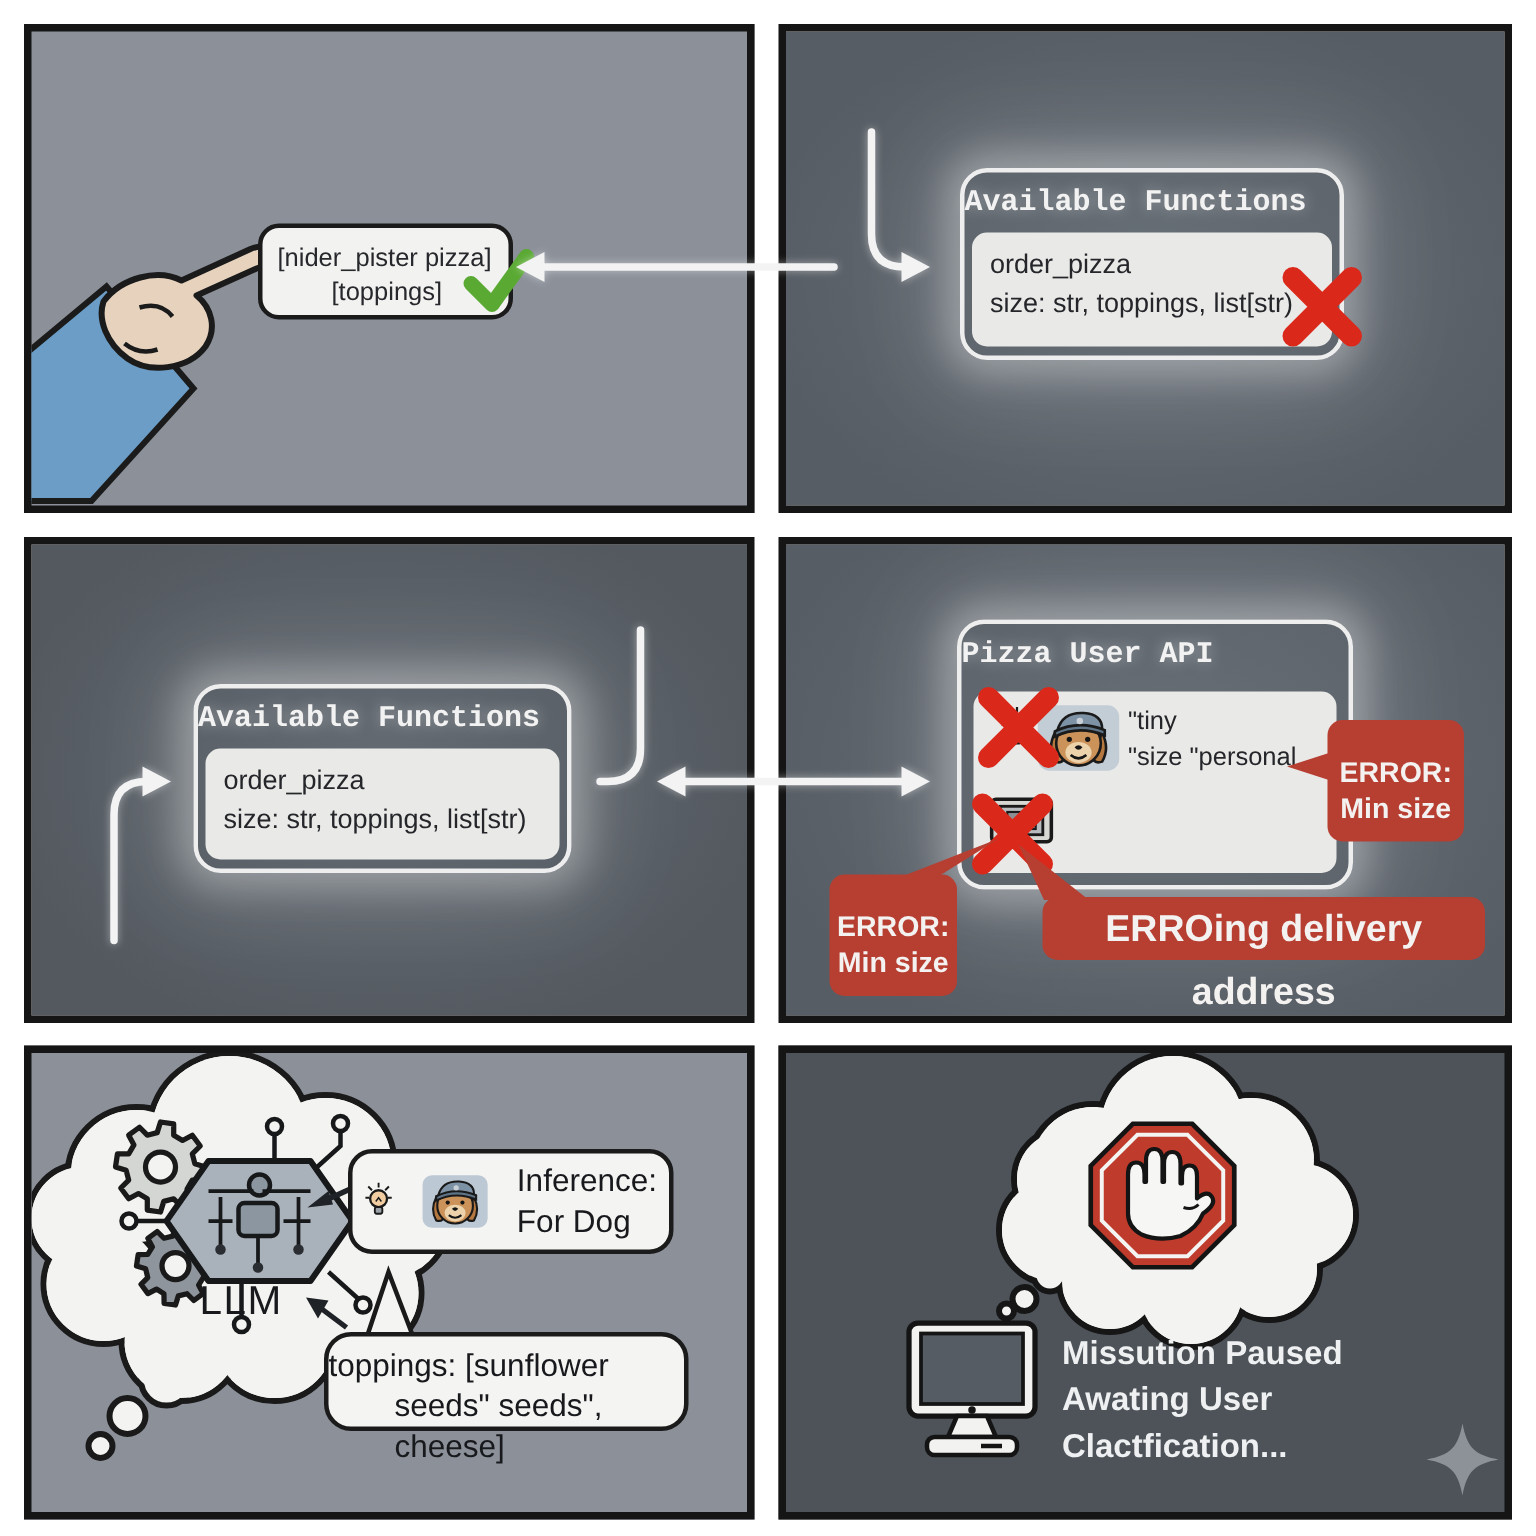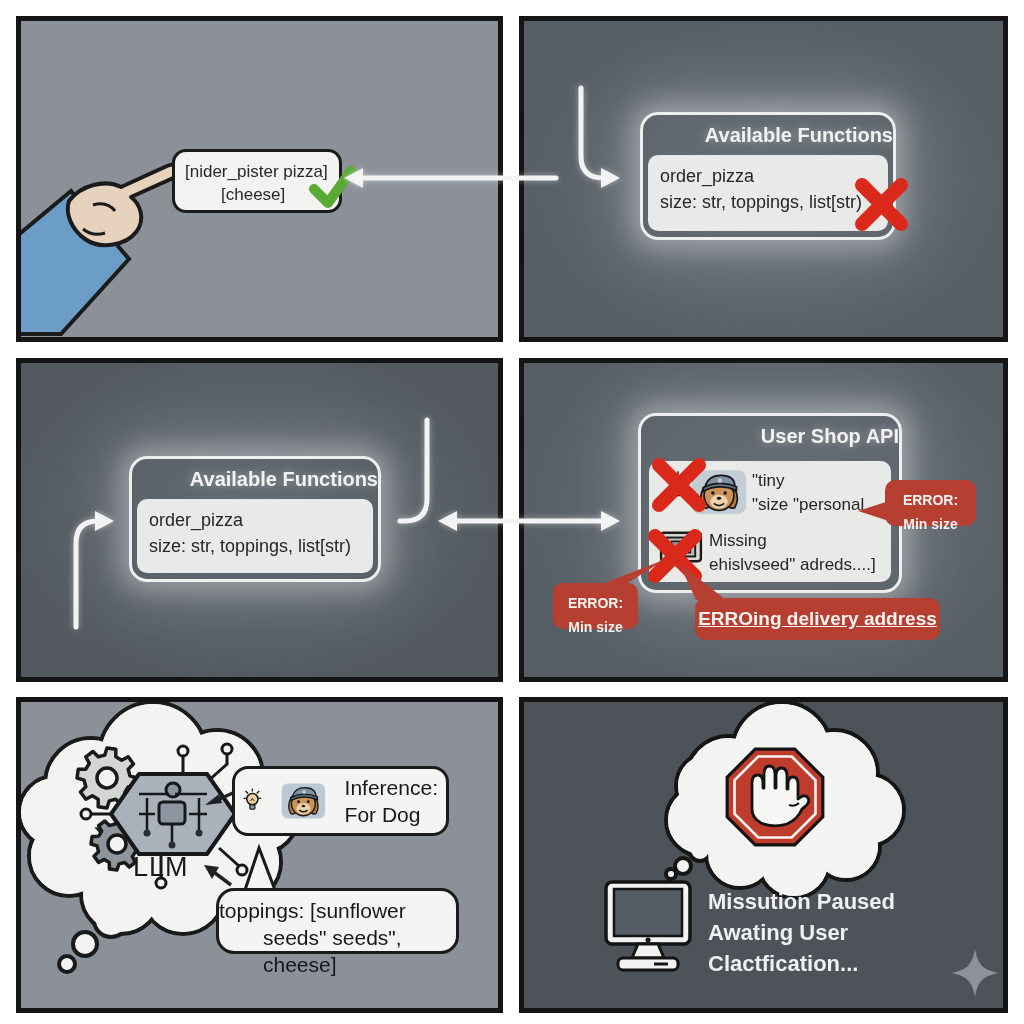--- a/index.html
+++ b/index.html
@@ -19,33 +19,33 @@
   
   .chip{position:absolute;left:151px;top:128px;width:170px;height:64px;background:#f2f2f1;
         border:3px solid #1b1b1b;border-radius:14px;box-sizing:border-box;padding-top:8px;
         color:#26282b;font-size:17px;line-height:23px;}
   .chip .l1{padding-left:10px;}
   .chip .l2{padding-left:46px;}
 
   
   .glowbox{position:absolute;border:3px solid #eeeeee;border-radius:18px;box-sizing:border-box;
            box-shadow:0 0 24px 10px rgba(255,255,255,0.30),0 0 60px 26px rgba(255,255,255,0.12);}
-  .gtitle{text-align:right;color:#f2f2f2;font-weight:bold;font-size:20px;margin-top:9px;
-          text-shadow:0 0 10px rgba(255,255,255,0.4);}
+  .gtitle{text-align:left;color:#f2f2f2;font-weight:bold;font-size:20px;margin-top:9px;
+          text-shadow:0 0 10px rgba(255,255,255,0.4);font-family:Liberation Mono, monospace;}
   .innerbox{position:absolute;background:#e9e9e7;border-radius:10px;color:#24262a;
             font-size:18px;line-height:26px;padding:8px 12px;box-sizing:border-box;}
 
   
   .apirow{display:flex;align-items:flex-start;}
   .rowtext{font-size:17px;line-height:24px;color:#24262a;}
 
   .badge{position:absolute;background:#b63f32;color:#f4f2f0;font-weight:bold;border-radius:10px;
          text-align:center;box-sizing:border-box;}
-  .badge.small{width:91px;height:46px;font-size:14px;line-height:24px;padding-top:8px;}
-  .badge.wide{width:245px;height:42px;font-size:19px;line-height:42px;text-decoration:underline;}
+  .badge.small{width:91px;height:81px;font-size:19px;line-height:24px;padding-top:24px;}
+  .badge.wide{width:295px;height:42px;font-size:25px;line-height:42px;}
 
   
   .llm-label{position:absolute;left:112px;top:150px;font-size:27px;color:#17191c;letter-spacing:1px;}
   .inference-box{position:absolute;left:211px;top:64px;width:217px;height:70px;background:#f4f4f2;
                  border:3px solid #1b1b1b;border-radius:16px;box-sizing:border-box;
                  display:flex;align-items:center;gap:19px;padding:0 8px;}
   .inference-text{font-size:21px;line-height:27px;color:#17191c;}
   .bubble{position:absolute;left:195px;top:186px;width:243px;height:66px;background:#f4f4f2;
           border:3px solid #1b1b1b;border-radius:18px;box-sizing:border-box;padding-top:6px;
           font-size:21px;line-height:27px;color:#17191c;}
@@ -66,21 +66,21 @@
 
   <div class="panel" id="p1">
     <svg class="abs" style="left:-2px;top:118px" width="200" height="210" viewBox="0 0 200 210">
       <path d="M -8,102 L 52,52 L 110,120 L 42,195 L -8,195 Z" fill="#6b9dc6" stroke="#1b1b1b" stroke-width="4"></path>
       <path d="M 50,62 C 62,46 86,40 102,48 L 148,27 Q 158,23 160,30 Q 162,37 152,40 L 112,58
                C 122,66 126,80 118,92 C 106,108 80,110 66,100 C 52,90 46,74 50,62 Z" fill="#e6d2bd" stroke="#1b1b1b" stroke-width="4" stroke-linejoin="round"></path>
       <path d="M 74,66 Q 88,62 96,72 M 64,90 Q 74,98 86,94" fill="none" stroke="#1b1b1b" stroke-width="3"></path>
     </svg>
     <div class="chip">
       <div class="l1">[nider_pister pizza]</div>
-      <div class="l2">[cheese]</div>
+      <div class="l2">[toppings]</div>
     </div>
     <svg class="abs" style="left:285px;top:138px" width="52" height="52" viewBox="0 0 52 52">
       <path d="M 8,30 L 22,44 L 45,12" fill="none" stroke="#5aa933" stroke-width="10" stroke-linecap="round" stroke-linejoin="round"></path>
     </svg>
   </div>
 
   <div class="panel" id="p2">
     <div class="glowbox" style="left:116px;top:91px;width:256px;height:128px">
       <div class="gtitle">Available Functions</div>
       <div class="innerbox" style="left:5px;right:5px;top:40px;bottom:6px">
@@ -98,21 +98,21 @@
       <div class="gtitle">Available Functions</div>
       <div class="innerbox" style="left:5px;right:5px;top:40px;bottom:6px">
         <div>order_pizza</div>
         <div>size: str, toppings, list[str)</div>
       </div>
     </div>
   </div>
 
   <div class="panel" id="p4">
     <div class="glowbox" style="left:114px;top:50px;width:264px;height:180px">
-      <div class="gtitle">User Shop API</div>
+      <div class="gtitle">Pizza User API</div>
       <div class="innerbox" style="left:8px;right:8px;top:45px;bottom:8px;padding:8px 6px">
         <div class="apirow">
           <svg width="22" height="34" viewBox="0 0 30 44" style="margin-left:12px">
             <path d="M 15,2 V 7 M 4,6 L 8,10 M 26,6 L 22,10 M 1,18 H 5 M 29,18 H 25" stroke="#1a1a1a" stroke-width="2" fill="none"></path>
             <circle cx="15" cy="19" r="9" fill="#f2cda1" stroke="#1a1a1a" stroke-width="2.5"></circle>
             <path d="M 12,22 L 15,18 L 18,22" stroke="#1a1a1a" stroke-width="1.5" fill="none"></path>
             <rect x="11" y="28" width="8" height="7" rx="2" fill="#9aa1a8" stroke="#1a1a1a" stroke-width="2"></rect>
           </svg>
           <svg width="56" height="46" viewBox="0 0 64 52" style="margin-left:2px">
             <rect x="1" y="1" width="62" height="50" rx="9" fill="#c3cdd6"></rect>
@@ -132,24 +132,20 @@
             <div>"tiny</div>
             <div>"size "personal</div>
           </div>
         </div>
         <div class="apirow" style="margin-top:12px">
           <svg width="44" height="36" viewBox="0 0 46 38" style="margin-left:4px">
             <rect x="2" y="4" width="42" height="30" rx="3" fill="#d7d7d4" stroke="#1a1a1a" stroke-width="2.5"></rect>
             <rect x="8" y="9" width="30" height="20" fill="#b9bcbe" stroke="#1a1a1a" stroke-width="2"></rect>
             <rect x="13" y="13" width="20" height="12" fill="#8c9094" stroke="#1a1a1a" stroke-width="1.5"></rect>
           </svg>
-          <div class="rowtext" style="margin-left:6px">
-            <div>Missing</div>
-            <div>ehislvseed" adreds....]</div>
-          </div>
         </div>
       </div>
     </div>
 
     <svg class="abs" style="left:127px;top:94px" width="56" height="56" viewBox="0 0 56 56">
       <path d="M 8,8 L 48,48 M 48,8 L 8,48" stroke="#da291b" stroke-width="14" stroke-linecap="round" fill="none"></path>
     </svg>
     <svg class="abs" style="left:123px;top:165px" width="56" height="56" viewBox="0 0 56 56">
       <path d="M 8,8 L 48,48 M 48,8 L 8,48" stroke="#da291b" stroke-width="14" stroke-linecap="round" fill="none"></path>
     </svg>

